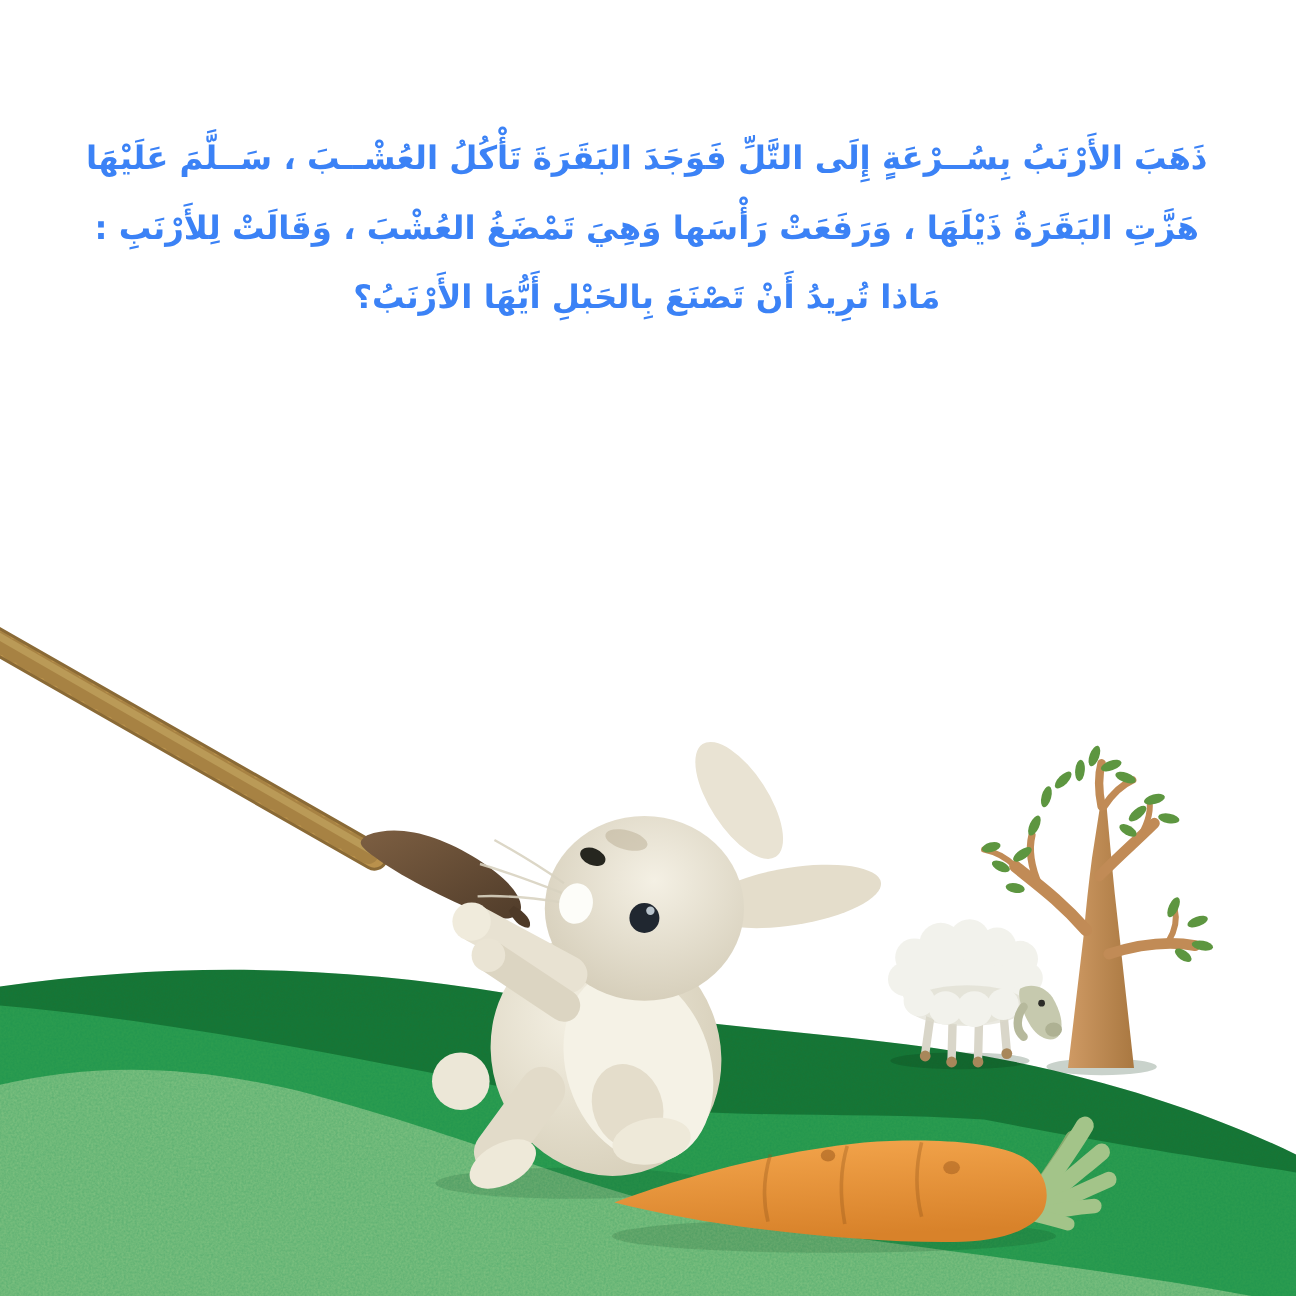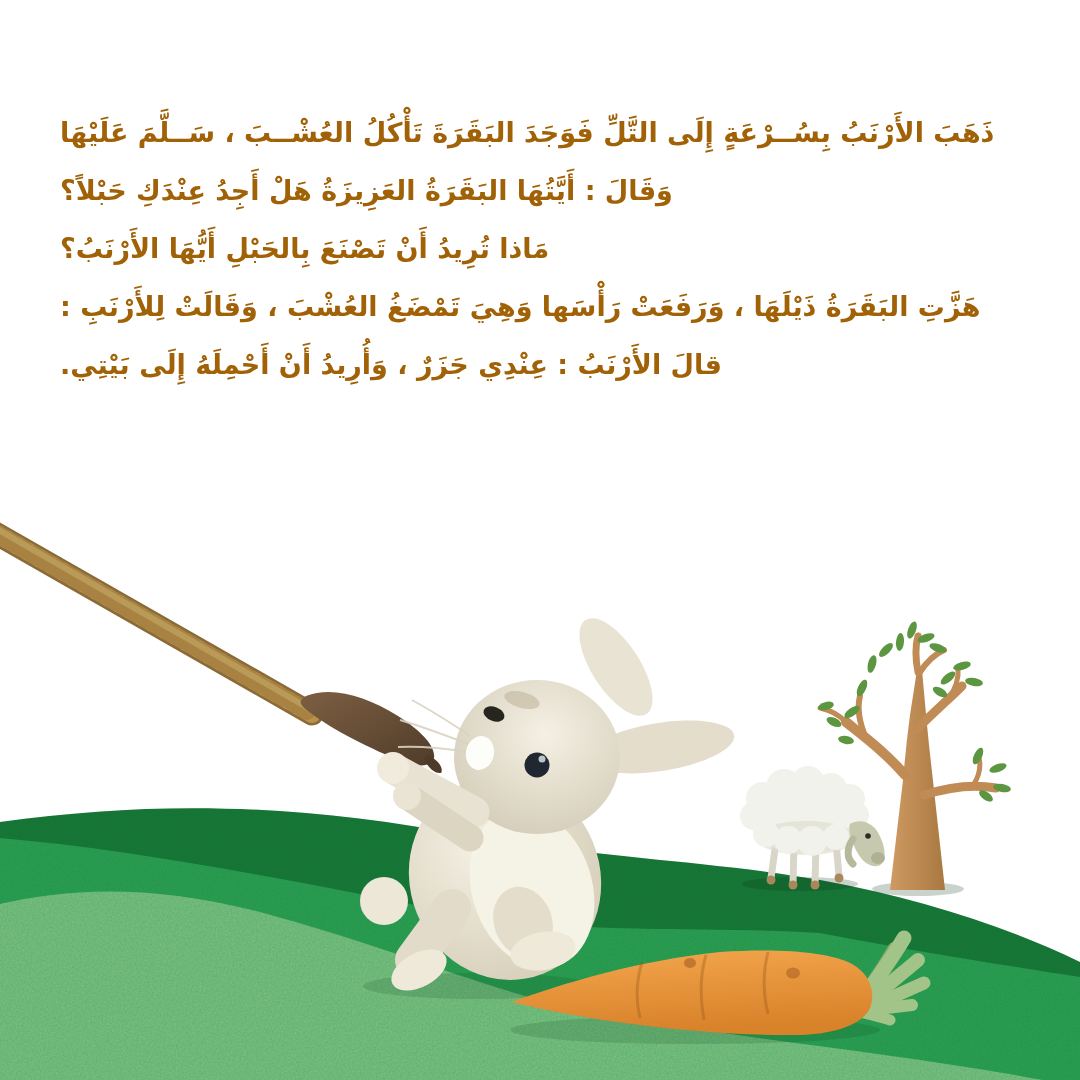--- a/index.html
+++ b/index.html
@@ -2,22 +2,22 @@
 <html lang="ar"><head>
 <meta charset="utf-8">
 <style>
   html,body{margin:0;padding:0;}
   .page{
     position:relative;width:1080px;height:1080px;background:#ffffff;
     overflow:hidden;font-family:"DejaVu Sans", sans-serif;
   }
   .story{
     position:absolute;top:104px;left:60px;right:62px;
-    direction:rtl;text-align:left;
-    font-size:27px;line-height:58px;color:#a16207;
+    direction:rtl;text-align:center;
+    font-size:27px;line-height:58px;color:#3b82f6;
     font-weight:bold;
   }
   .story .line{white-space:nowrap;}
   .scene{position:absolute;left:0;top:0;width:1080px;height:1080px;}
 </style>
 </head>
 <body>
 
 <div class="page">
 
@@ -186,19 +186,17 @@
         <path d="M706,955 C700,975 700,998 704,1020"></path>
         <path d="M768,952 C763,972 763,994 768,1014"></path>
       </g>
       <ellipse cx="690" cy="963" rx="6" ry="5" fill="rgba(140,75,20,0.45)"></ellipse>
       <ellipse cx="793" cy="973" rx="7" ry="5.5" fill="rgba(140,75,20,0.4)"></ellipse>
     </g>
   </svg>
 
   <div class="story">
     <div class="line">ذَهَبَ الأَرْنَبُ بِسُــرْعَةٍ إِلَى التَّلِّ فَوَجَدَ البَقَرَةَ تَأْكُلُ العُشْــبَ ، سَــلَّمَ عَلَيْهَا</div>
-    <div class="line">وَقَالَ : أَيَّتُهَا البَقَرَةُ العَزِيزَةُ هَلْ أَجِدُ عِنْدَكِ حَبْلاً؟</div>
+    <div class="line">هَزَّتِ البَقَرَةُ ذَيْلَهَا ، وَرَفَعَتْ رَأْسَها وَهِيَ تَمْضَغُ العُشْبَ ، وَقَالَتْ لِلأَرْنَبِ :</div>
     <div class="line">مَاذا تُرِيدُ أَنْ تَصْنَعَ بِالحَبْلِ أَيُّهَا الأَرْنَبُ؟</div>
-    <div class="line">هَزَّتِ البَقَرَةُ ذَيْلَهَا ، وَرَفَعَتْ رَأْسَها وَهِيَ تَمْضَغُ العُشْبَ ، وَقَالَتْ لِلأَرْنَبِ :</div>
-    <div class="line">قالَ الأَرْنَبُ : عِنْدِي جَزَرٌ ، وَأُرِيدُ أَنْ أَحْمِلَهُ إِلَى بَيْتِي.</div>
   </div>
 
 </div>
 
 </body></html>

